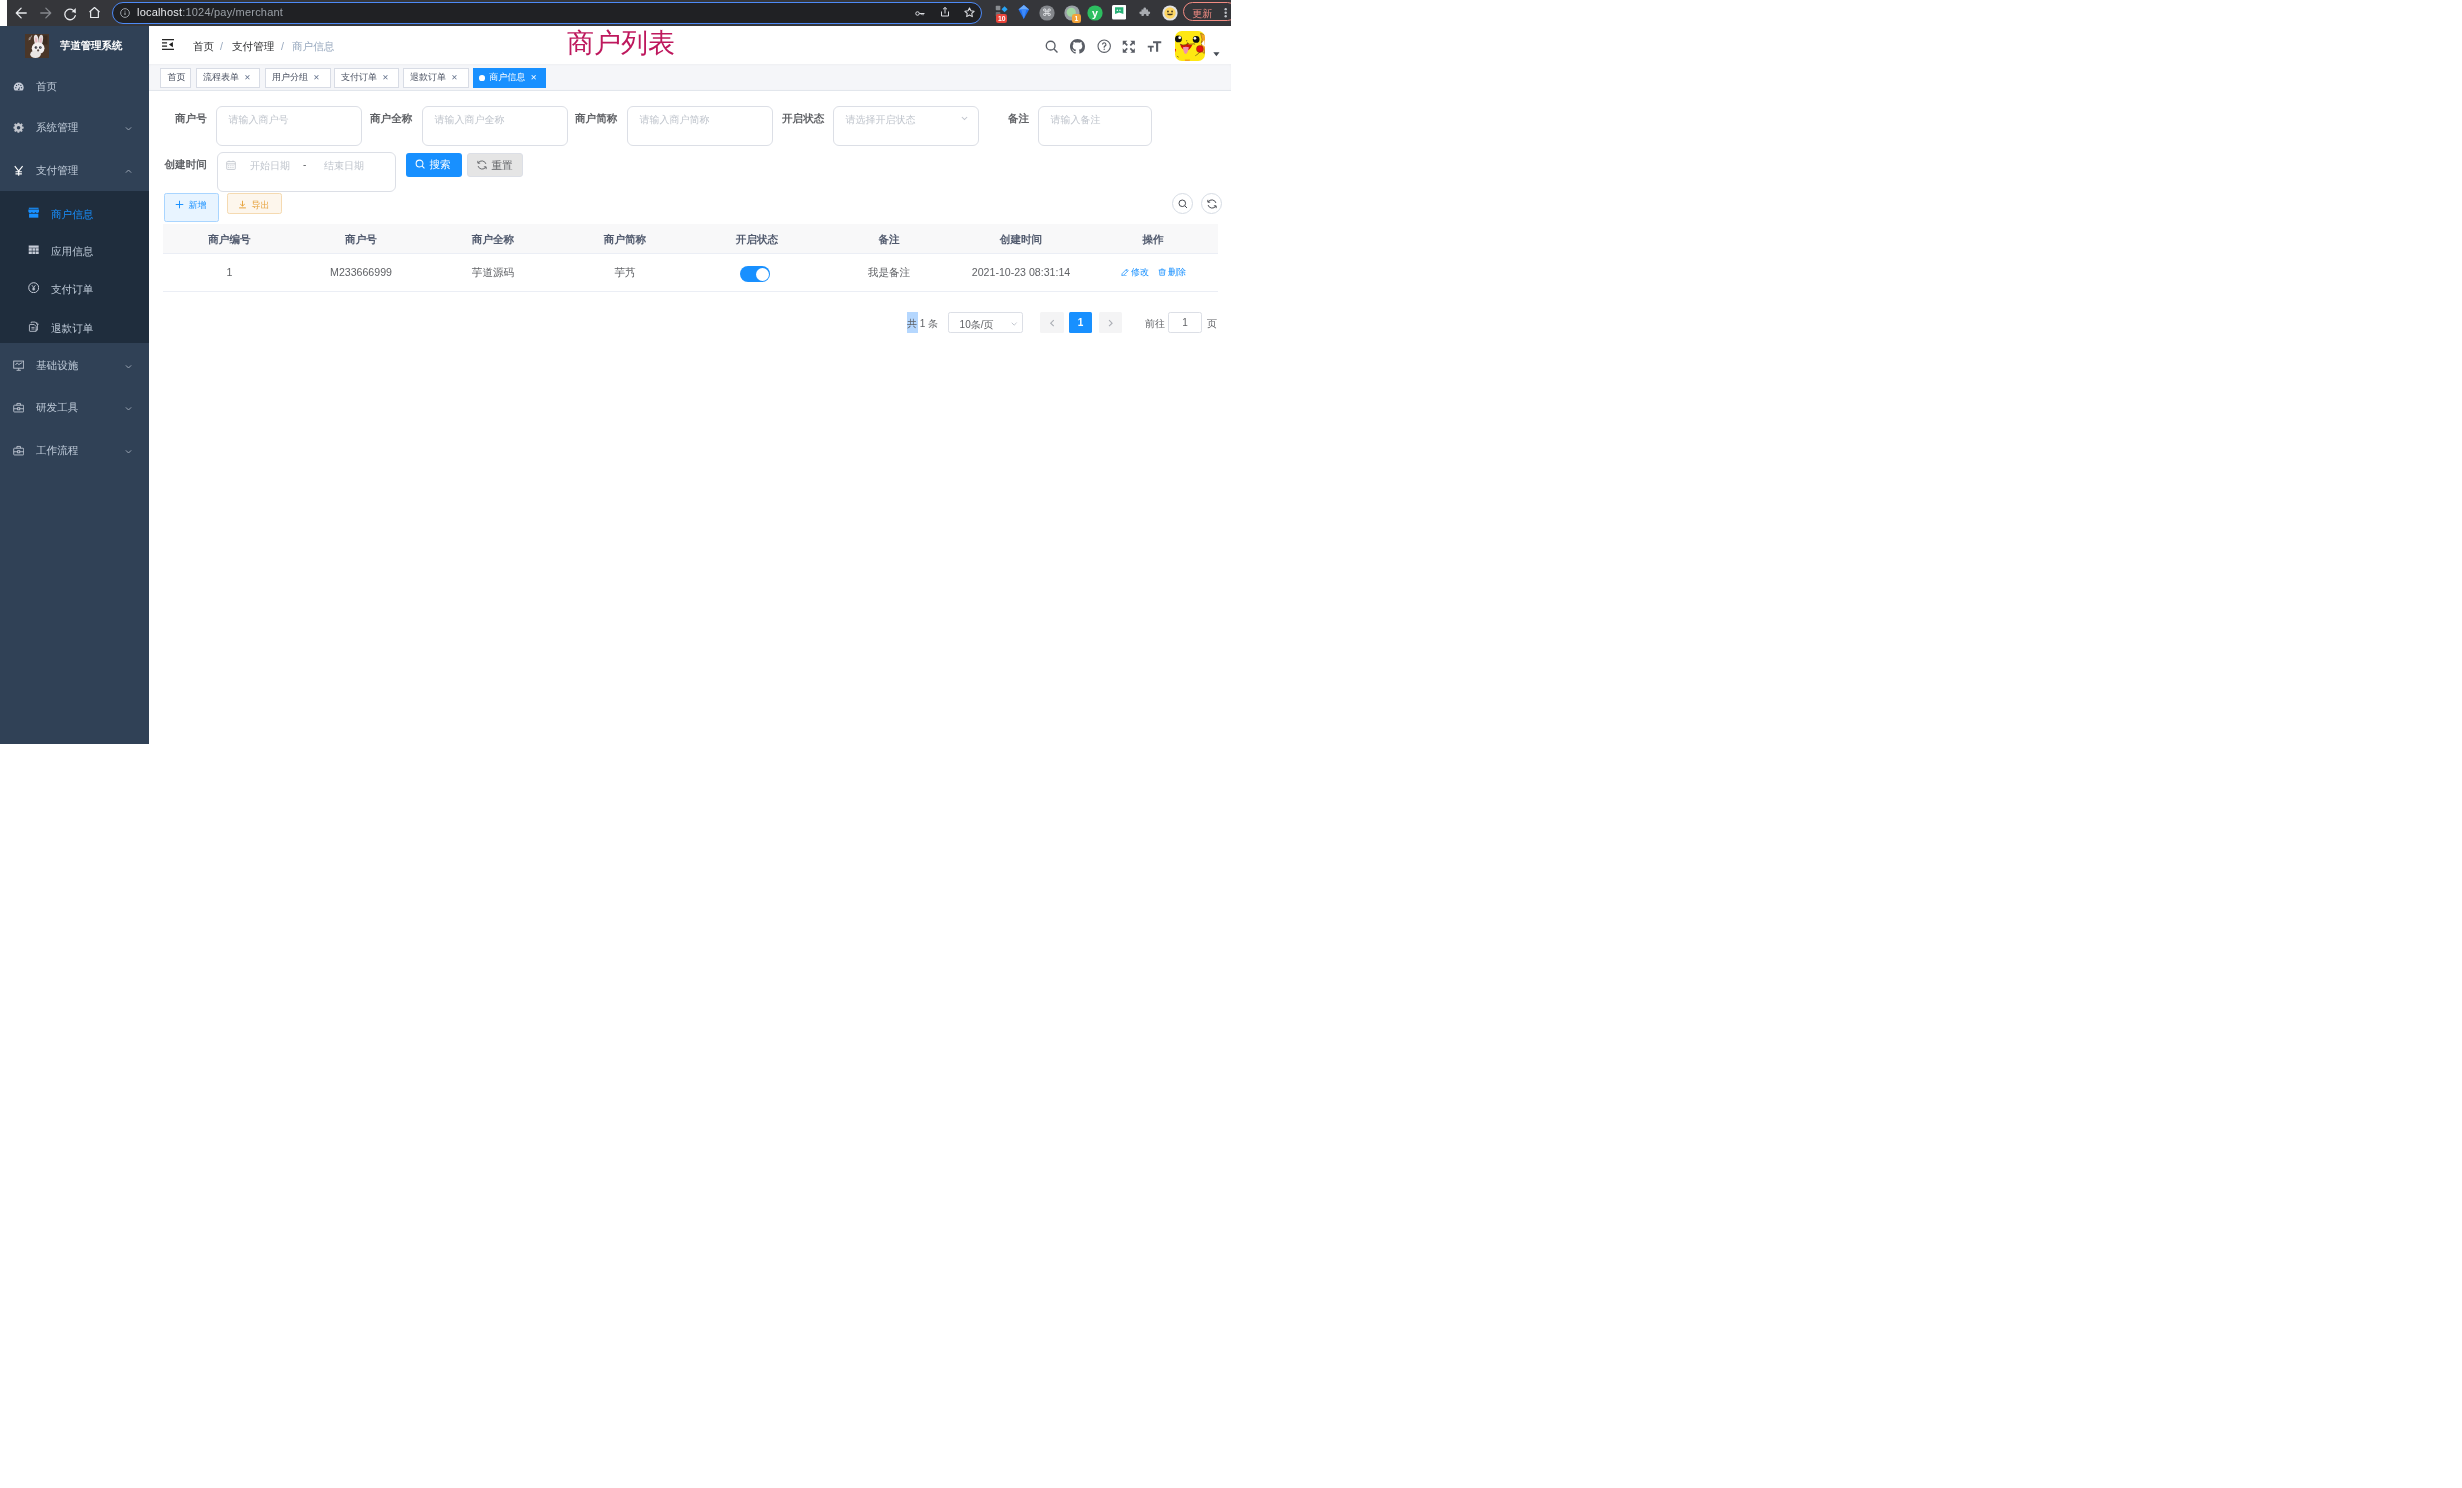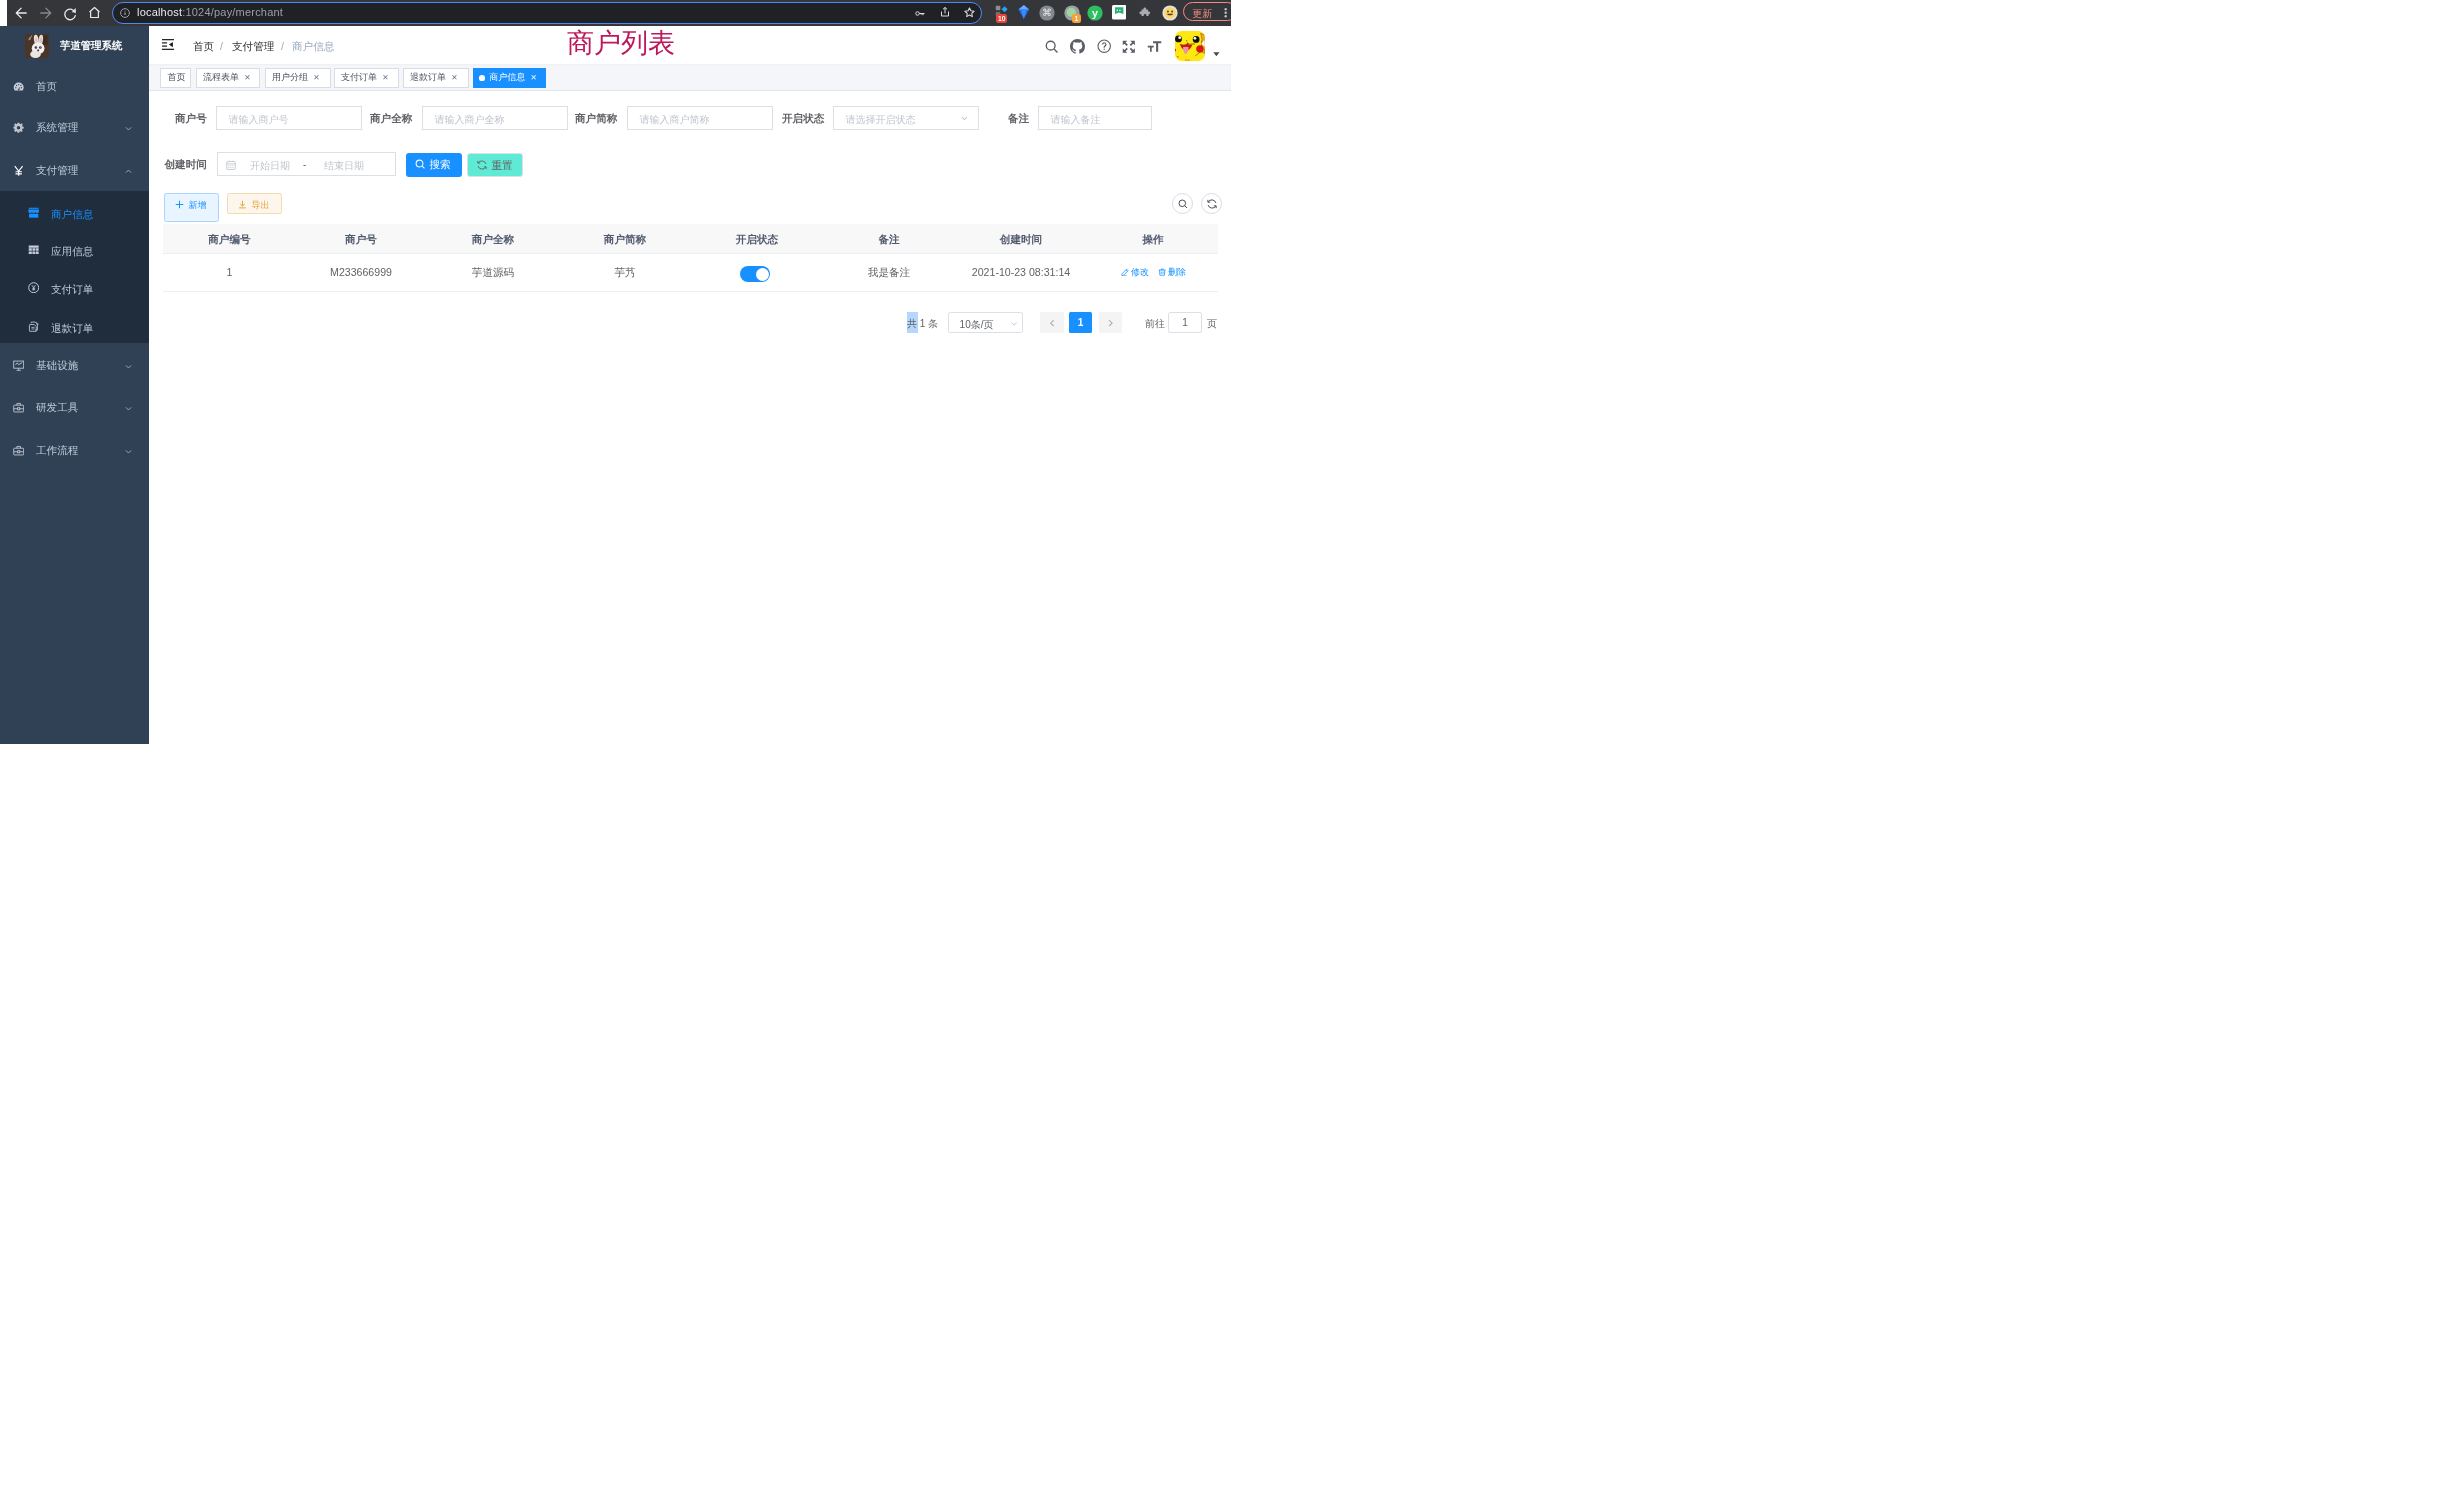--- a/index.html
+++ b/index.html
@@ -46,21 +46,21 @@
   align-items:center; padding-left:6px; }
 .tag .x { display:inline-block; margin-left:5.3px; color:#62708a; font-size:7.6px; }
 .tag-active { background:#1890ff; border-color:#1890ff; color:#fff; }
 .tag-active .x { color:#fff; }
 .dot { display:inline-block; width:5.7px; height:5.7px; background:#fff; border-radius:50%;
   margin-right:4.5px; }
 
 
 #content { position:absolute; left:149px; top:92px; width:1082px; height:653px; background:#fff; }
 .flabel { position:absolute; font-size:10.6px; font-weight:700; color:#606266; }
-.finput { position:absolute; height:24px; border:0.8px solid #dcdfe6; border-radius:0; background:#fff; }
+.finput { position:absolute; height:40px; border:0.8px solid #dcdfe6; border-radius:6px; background:#fff; }
 .ph { position:absolute; top:6px; font-size:10px; color:#bfc4cc; }
 .btn { position:absolute; border-radius:3px; font-size:10.6px; }
 #annotation { position:absolute; left:567px; top:28px; font-size:27px; line-height:30px; color:#be185d; }
 
 
 #thead { position:absolute; left:14.4px; top:132px; width:1055px; height:29px; background:#f8f8f9; }
 .th { position:absolute; top:141px; width:132px; text-align:center; font-size:10.6px; font-weight:700; color:#515a6e; }
 .td { position:absolute; top:174px; width:132px; text-align:center; font-size:10.6px; color:#606266; }
 #trow-border1 { position:absolute; left:14.4px; top:161px; width:1055px; height:0.8px; background:#ebeef5; }
 #trow-border2 { position:absolute; left:14.4px; top:199px; width:1055px; height:0.8px; background:#ebeef5; }
@@ -413,21 +413,21 @@
     <span class="ph" style="left:85px;color:#606266">-</span>
     <span class="ph" style="left:106px">结束日期</span>
   </div>
   <div class="btn" style="left:257px;top:61px;width:56px;height:23.5px;background:#1890ff;color:#fff">
     <svg class="abs" style="left:9px;top:6.4px" width="10.6" height="10.6" viewBox="0 0 14 14" fill="none" stroke="#fff" stroke-width="1.4">
         <circle cx="6" cy="6" r="4.5"></circle>
         <path d="M9.5 9.5l3 3"></path>
       </svg>
     <span class="abs" style="left:23.5px;top:5.3px">搜索</span>
   </div>
-  <div class="btn" style="left:318px;top:61px;width:56px;height:23.5px;background:#5eead4;border:0.8px solid #dcdfe6;color:#606266">
+  <div class="btn" style="left:318px;top:61px;width:56px;height:23.5px;background:#e5e5e5;border:0.8px solid #dcdfe6;color:#606266">
     <svg class="abs" style="left:9px;top:6.4px" width="10" height="10" viewBox="0 0 14 14" fill="none" stroke="#606266" stroke-width="1.3">
         <path d="M12.5 5.5A6 6 0 0 0 1.6 4.2M1.5 8.5a6 6 0 0 0 10.9 1.3"></path>
         <path d="M1.2 1.2v3.2h3.2M12.8 12.8V9.6H9.6" fill="none"></path>
       </svg>
     <span class="abs" style="left:23.5px;top:4.5px">重置</span>
   </div>
 
   <div class="btn" style="left:15px;top:101px;width:55px;height:29px;background:#e8f4ff;border:0.8px solid #a9d5ff;color:#1890ff;font-size:9px;border-radius:2.3px">
     <svg class="abs" style="left:10px;top:6px" width="9" height="9" viewBox="0 0 12 12" fill="none" stroke="#1890ff" stroke-width="1.3">
         <path d="M6 1v10M1 6h10"></path>

